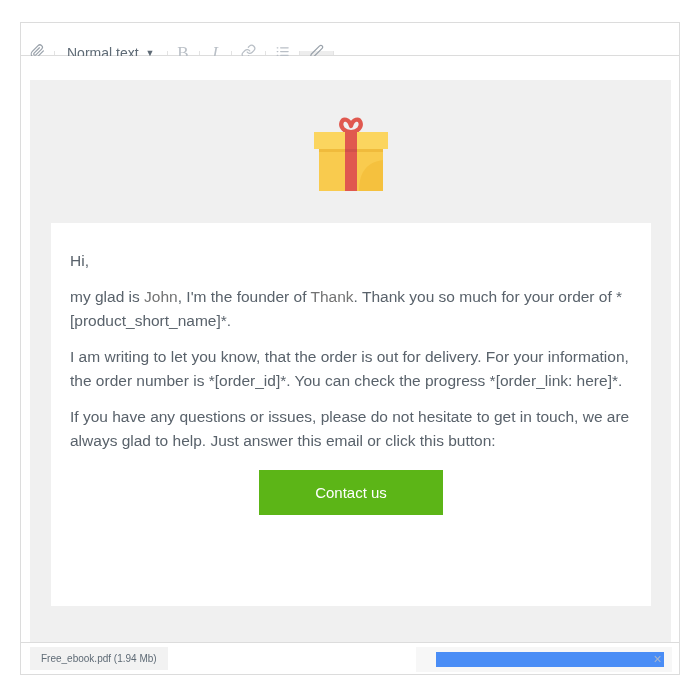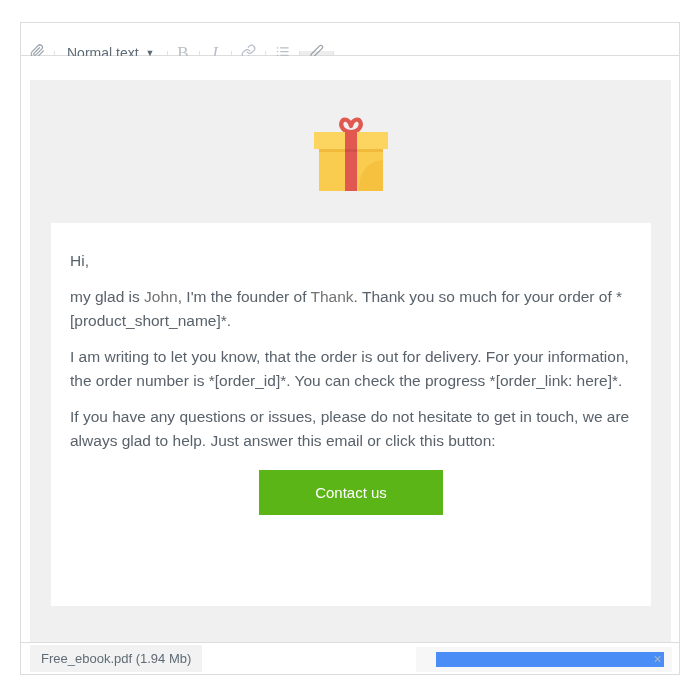--- a/index.html
+++ b/index.html
@@ -160,21 +160,21 @@
     box-sizing: border-box;
     border: 1px solid #dcdcdc;
     background: #ffffff;
     display: flex;
     align-items: center;
   }
   .attach-chip {
     margin-left: 9px;
     background: #f2f2f2;
     color: #5f6b76;
-    font-size: 13px;
+    font-size: 10px;
     padding: 6px 11px;
     white-space: nowrap;
   }
   .progress-zone {
     position: absolute;
     left: 395px;
     top: 4px;
     width: 256px;
     height: 25px;
     background: #f7f7f7;

